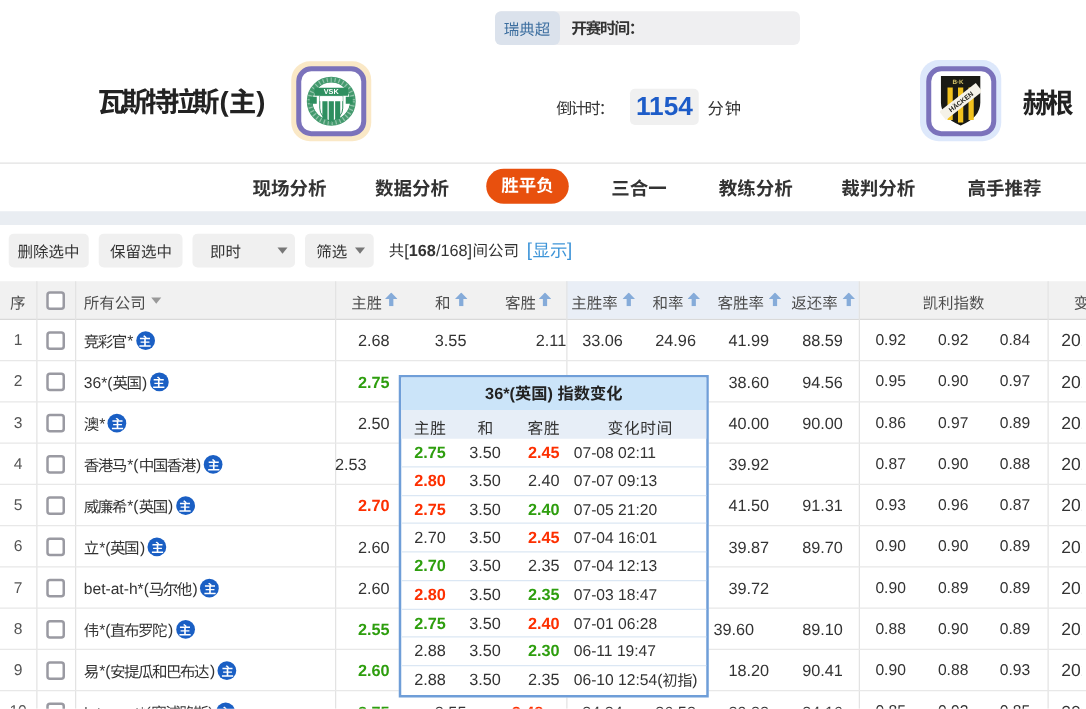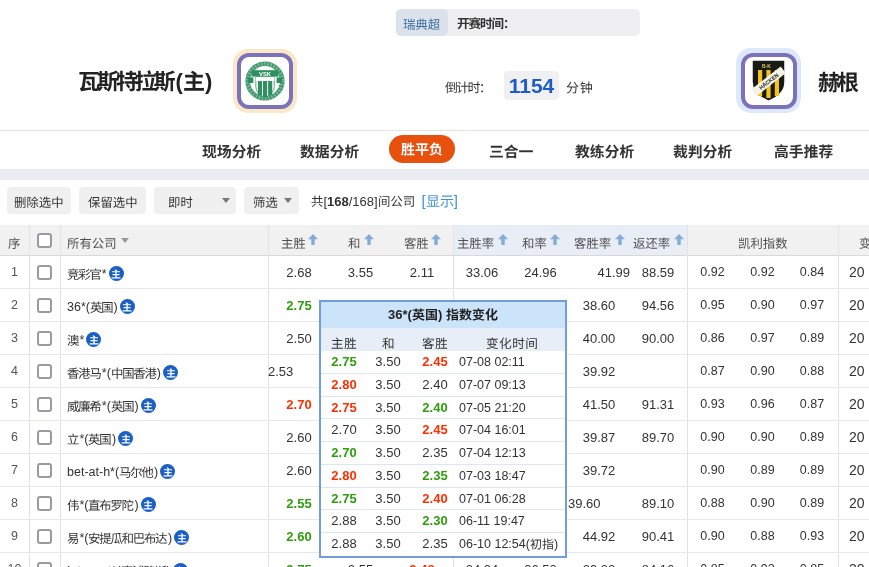--- a/index.html
+++ b/index.html
@@ -308,24 +308,24 @@
           <use href="#r5F69" x="903"></use>
           <use href="#r5B98" x="1806"></use>
         </g>
       </svg><span style="font-size:12.5px;color:#333">*</span><span style="display:inline-block;width:15px;height:15px;border-radius:50%;background:#1a5fc4;vertical-align:-3px;margin-left:2px;text-align:center;position:relative"><svg style="position:absolute;left:2.5px;top:2.5px" width="10" height="10" viewBox="0 0 10 10">
           <g fill="#fff" transform="translate(0,8.8) scale(0.01,-0.01)">
             <use href="#b4E3B"></use>
           </g>
         </svg></span></div>
     <div class="abs num " style="left:268.0px;top:0;width:62px;text-align:center;line-height:33px">2.68</div>
     <div class="abs num " style="left:329.5px;top:0;width:62px;text-align:center;line-height:33px">3.55</div>
-    <div class="abs num " style="left:391.0px;top:0;width:62px;text-align:center;line-height:33px">2.11</div>
+    <div class="abs num " style="left:391.0px;top:0;width:62px;text-align:right;line-height:33px">2.11</div>
     <div class="abs num" style="left:451.0px;top:0;width:62px;text-align:center;line-height:33px">33.06</div>
     <div class="abs num" style="left:509.5px;top:0;width:62px;text-align:center;line-height:33px">24.96</div>
-    <div class="abs num" style="left:568.0px;top:0;width:62px;text-align:right;line-height:33px">41.99</div>
+    <div class="abs num" style="left:568.0px;top:0;width:62px;text-align:center;line-height:33px">41.99</div>
     <div class="abs num" style="left:627.0px;top:0;width:62px;text-align:center;line-height:33px">88.59</div>
     <div class="abs" style="left:681.5px;top:0;width:62px;text-align:center;line-height:33px;font-size:12.5px;color:#333">0.92</div>
     <div class="abs" style="left:731.5px;top:0;width:62px;text-align:center;line-height:33px;font-size:12.5px;color:#333">0.92</div>
     <div class="abs" style="left:781.0px;top:0;width:62px;text-align:center;line-height:33px;font-size:12.5px;color:#333">0.84</div>
     <div class="abs" style="left:849px;top:0;width:16px;overflow:hidden;line-height:33px;font-size:14px;color:#333;white-space:nowrap">2024-07-08</div>
   </div>
 <div class="abs" style="left:0;top:289px;width:869px;height:33px;border-bottom:1px solid #e8e8e8">
     <div class="abs" style="left:0;top:0;width:29px;text-align:center;line-height:33px;font-size:12.5px;color:#555">2</div>
     <span style="position:absolute;left:37.0px;top:9.0px;width:15px;height:15px;box-sizing:border-box;border:2px solid #9a9aa2;border-radius:3px;background:#fff"></span>
     <div class="abs" style="left:67px;top:0;height:33px;line-height:33px;white-space:nowrap"><span style="font-size:12.5px;color:#333">36*(</span><svg style="vertical-align:-0.14em;" width="23.6" height="12.4" viewBox="0 0 23.6 12.4">
@@ -508,21 +508,21 @@
       </svg><span style="font-size:12.5px;color:#333">)</span><span style="display:inline-block;width:15px;height:15px;border-radius:50%;background:#1a5fc4;vertical-align:-3px;margin-left:2px;text-align:center;position:relative"><svg style="position:absolute;left:2.5px;top:2.5px" width="10" height="10" viewBox="0 0 10 10">
           <g fill="#fff" transform="translate(0,8.8) scale(0.01,-0.01)">
             <use href="#b4E3B"></use>
           </g>
         </svg></span></div>
     <div class="abs num grn" style="left:268.0px;top:0;width:62px;text-align:center;line-height:33px">2.55</div>
     <div class="abs num " style="left:329.5px;top:0;width:62px;text-align:center;line-height:33px">3.45</div>
     <div class="abs num " style="left:391.0px;top:0;width:62px;text-align:center;line-height:33px">2.45</div>
     <div class="abs num" style="left:451.0px;top:0;width:62px;text-align:center;line-height:33px">34.94</div>
     <div class="abs num" style="left:509.5px;top:0;width:62px;text-align:center;line-height:33px">25.83</div>
-    <div class="abs num" style="left:568.0px;top:0;width:62px;line-height:33px">39.60</div>
+    <div class="abs num" style="left:556px;top:0;width:62px;text-align:center;line-height:33px">39.60</div>
     <div class="abs num" style="left:627.0px;top:0;width:62px;text-align:center;line-height:33px">89.10</div>
     <div class="abs" style="left:681.5px;top:0;width:62px;text-align:center;line-height:33px;font-size:12.5px;color:#333">0.88</div>
     <div class="abs" style="left:731.5px;top:0;width:62px;text-align:center;line-height:33px;font-size:12.5px;color:#333">0.90</div>
     <div class="abs" style="left:781.0px;top:0;width:62px;text-align:center;line-height:33px;font-size:12.5px;color:#333">0.89</div>
     <div class="abs" style="left:849px;top:0;width:16px;overflow:hidden;line-height:33px;font-size:14px;color:#333;white-space:nowrap">2024-07-08</div>
   </div>
 <div class="abs" style="left:0;top:520px;width:869px;height:33px;border-bottom:1px solid #e8e8e8">
     <div class="abs" style="left:0;top:0;width:29px;text-align:center;line-height:33px;font-size:12.5px;color:#555">9</div>
     <span style="position:absolute;left:37.0px;top:9.0px;width:15px;height:15px;box-sizing:border-box;border:2px solid #9a9aa2;border-radius:3px;background:#fff"></span>
     <div class="abs" style="left:67px;top:0;height:33px;line-height:33px;white-space:nowrap"><svg style="vertical-align:-0.14em;" width="12.4" height="12.4" viewBox="0 0 12.4 12.4">
@@ -542,21 +542,21 @@
       </svg><span style="font-size:12.5px;color:#333">)</span><span style="display:inline-block;width:15px;height:15px;border-radius:50%;background:#1a5fc4;vertical-align:-3px;margin-left:2px;text-align:center;position:relative"><svg style="position:absolute;left:2.5px;top:2.5px" width="10" height="10" viewBox="0 0 10 10">
           <g fill="#fff" transform="translate(0,8.8) scale(0.01,-0.01)">
             <use href="#b4E3B"></use>
           </g>
         </svg></span></div>
     <div class="abs num grn" style="left:268.0px;top:0;width:62px;text-align:center;line-height:33px">2.60</div>
     <div class="abs num " style="left:329.5px;top:0;width:62px;text-align:center;line-height:33px">3.55</div>
     <div class="abs num " style="left:391.0px;top:0;width:62px;text-align:center;line-height:33px">2.40</div>
     <div class="abs num" style="left:451.0px;top:0;width:62px;text-align:center;line-height:33px">34.77</div>
     <div class="abs num" style="left:509.5px;top:0;width:62px;text-align:center;line-height:33px">25.47</div>
-    <div class="abs num" style="left:568.0px;top:0;width:62px;text-align:center;line-height:33px">44.92</div>
+    <div class="abs num" style="left:568.0px;top:0;width:62px;text-align:center;line-height:33px">18.20</div>
     <div class="abs num" style="left:627.0px;top:0;width:62px;text-align:center;line-height:33px">90.41</div>
     <div class="abs" style="left:681.5px;top:0;width:62px;text-align:center;line-height:33px;font-size:12.5px;color:#333">0.90</div>
     <div class="abs" style="left:731.5px;top:0;width:62px;text-align:center;line-height:33px;font-size:12.5px;color:#333">0.88</div>
     <div class="abs" style="left:781.0px;top:0;width:62px;text-align:center;line-height:33px;font-size:12.5px;color:#333">0.93</div>
     <div class="abs" style="left:849px;top:0;width:16px;overflow:hidden;line-height:33px;font-size:14px;color:#333;white-space:nowrap">2024-07-08</div>
   </div>
 <div class="abs" style="left:0;top:553px;width:869px;height:33px;border-bottom:1px solid #e8e8e8">
     <div class="abs" style="left:0;top:0;width:29px;text-align:center;line-height:33px;font-size:12.5px;color:#555">10</div>
     <span style="position:absolute;left:37.0px;top:9.0px;width:15px;height:15px;box-sizing:border-box;border:2px solid #9a9aa2;border-radius:3px;background:#fff"></span>
     <div class="abs" style="left:67px;top:0;height:33px;line-height:33px;white-space:nowrap"><span style="font-size:12.5px;color:#333">Interwet*(</span><svg style="vertical-align:-0.14em;" width="46.0" height="12.4" viewBox="0 0 46.0 12.4">

